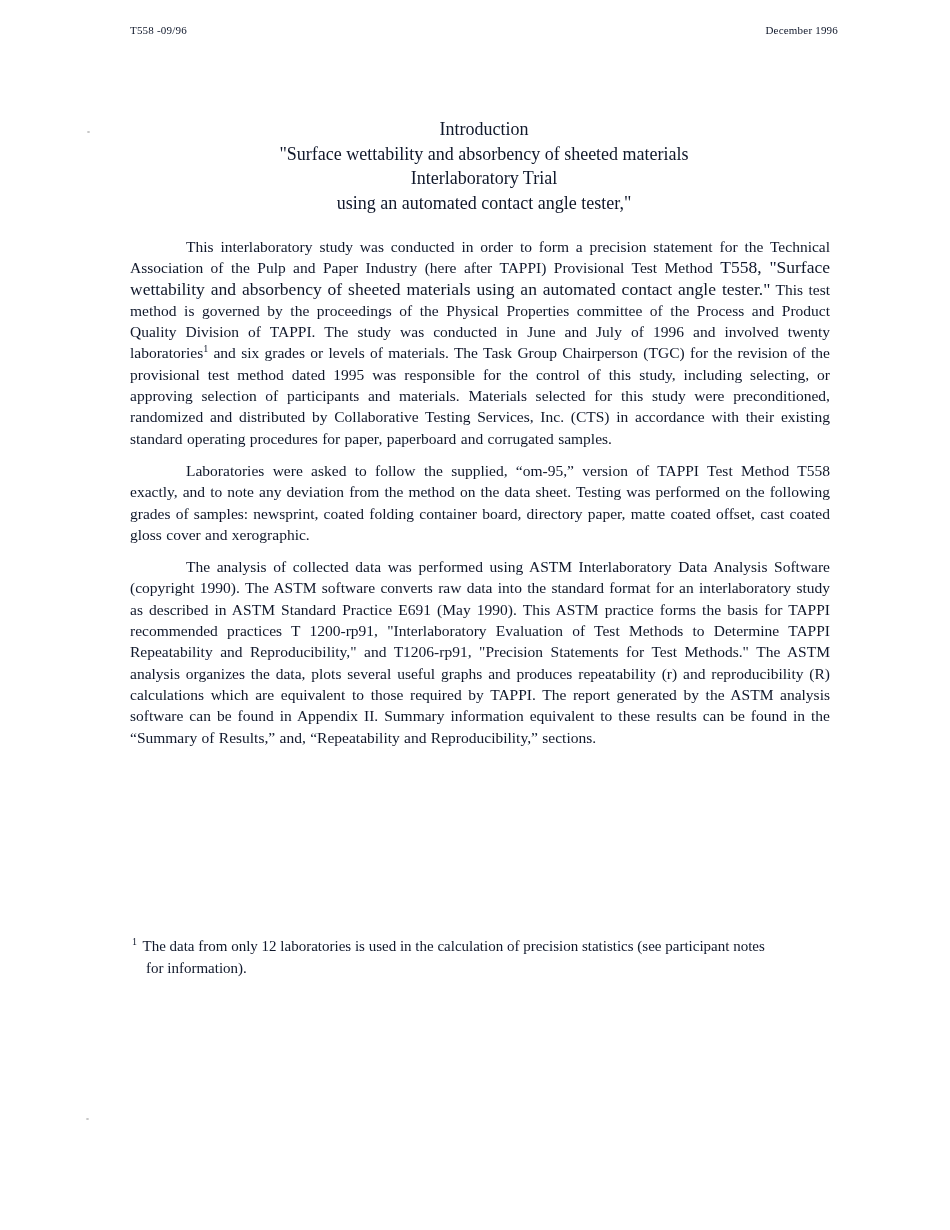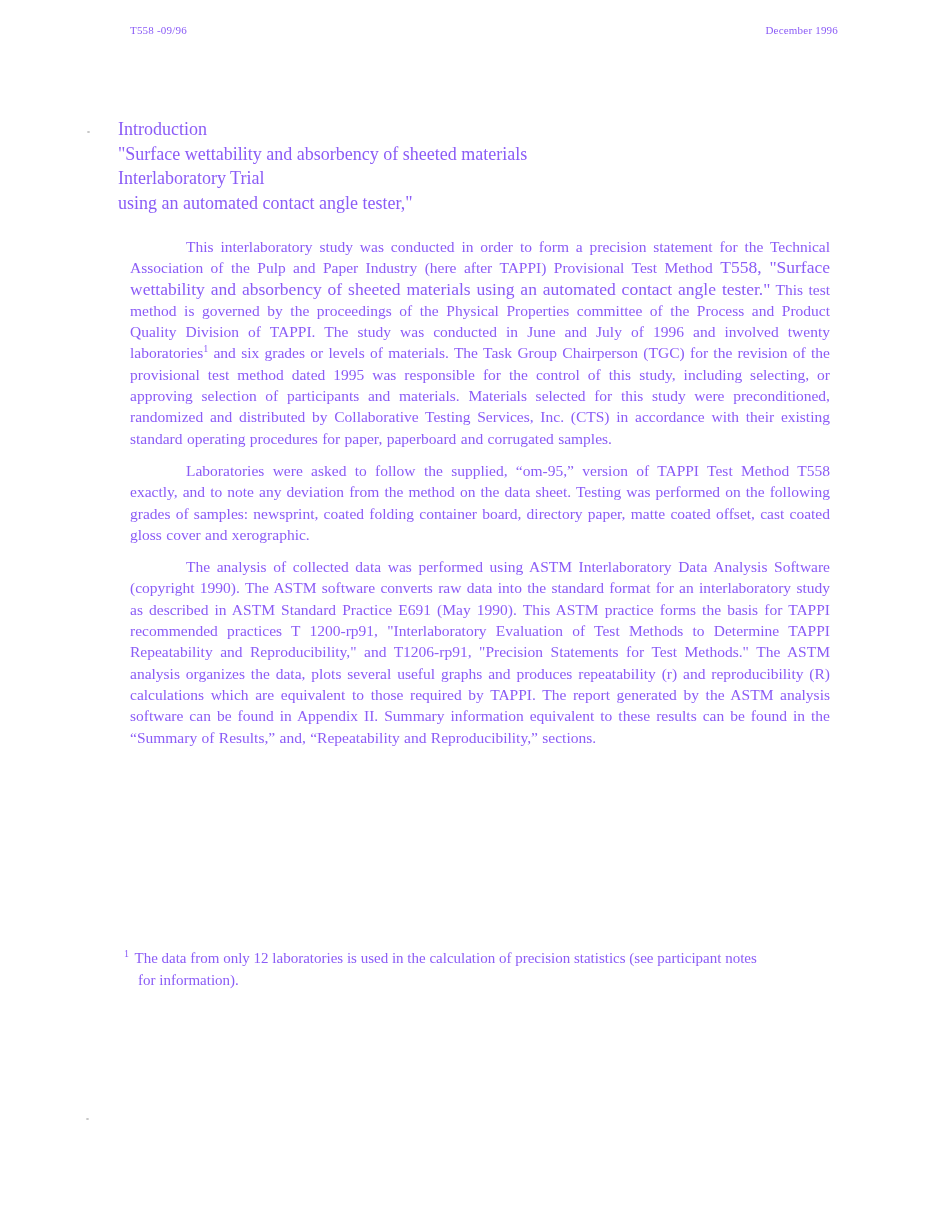--- a/index.html
+++ b/index.html
@@ -6,40 +6,40 @@
     margin: 0;
     padding: 0;
     background: #ffffff;
   }
   .page {
     position: relative;
     width: 950px;
     height: 1230px;
     background: #ffffff;
     font-family: "Liberation Serif", serif;
-    color: #8b5cf6;
+    color: #0f172a;
     overflow: hidden;
     box-sizing: border-box;
   }
   .header {
     position: absolute;
     top: 24px;
     left: 130px;
     width: 708px;
     display: flex;
     justify-content: space-between;
     font-size: 11px;
     letter-spacing: 0.2px;
   }
   .title-block {
     position: absolute;
     top: 117px;
-    left: 118px;
+    left: 130px;
     width: 708px;
-    text-align: left;
+    text-align: center;
     font-size: 18px;
     line-height: 24.7px;
   }
   .content {
     position: absolute;
     top: 236px;
     left: 130px;
     width: 708px;
   }
   .body-para {
@@ -54,28 +54,27 @@
     font-size: 17.5px;
   }
   sup.fn-ref {
     font-size: 10px;
     line-height: 0;
     vertical-align: super;
   }
   .footnote {
     position: absolute;
     top: 936px;
-    left: 124px;
+    left: 132px;
     width: 626px;
     font-size: 15px;
     line-height: 21.5px;
     padding-left: 14px;
     text-indent: -14px;
     text-align: left;
-    margin-top: 12px;
   }
   .footnote sup.fn-ref {
     margin-right: 2px;
   }
   .scan-speck {
     position: absolute;
     background: rgba(90, 90, 90, 0.35);
     border-radius: 50%;
   }
 </style>

